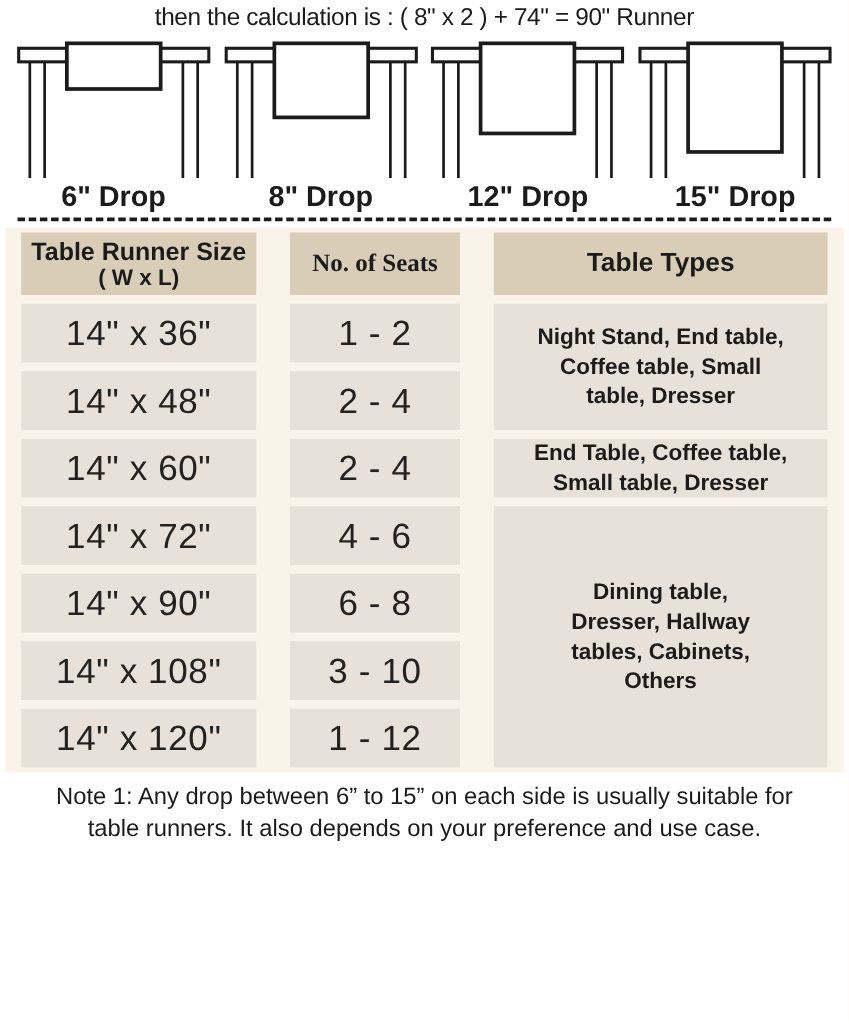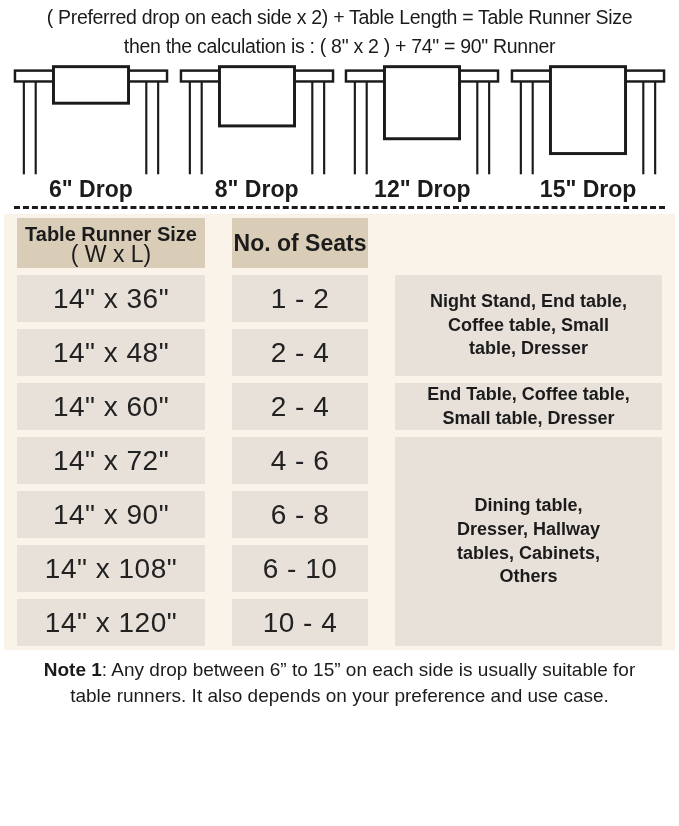--- a/index.html
+++ b/index.html
@@ -39,46 +39,45 @@
     grid-template-rows:50px repeat(7,47px);
     column-gap:27px;row-gap:7px;
     margin-left:3px;margin-right:3px;
   }
   .hcell{
     background:var(--header-bg,#d9cdb8);
     display:flex;flex-direction:column;align-items:center;justify-content:center;
     font-weight:700;text-align:center;
   }
   .hcell .h-main{font-size:20px;line-height:22px;}
-  .hcell .h-sub{font-size:23px;font-weight:400;line-height:19px;}
-  .hcell.seats{font-size:23px;}
+  .hcell .h-sub{font-size:18px;font-weight:700;line-height:19px;}
+  .hcell.seats{font-size:20px;font-family:Liberation Serif, serif;}
   .hcell.types{font-size:21px;}
   .cell{
     background:var(--cell-bg,#e7e1da);
     display:flex;align-items:center;justify-content:center;
     font-size:28px;letter-spacing:0.5px;color:#222;
   }
   .typecell{
     background:var(--cell-bg,#e7e1da);
     display:flex;align-items:center;justify-content:center;
     text-align:center;font-weight:700;font-size:18px;line-height:1.32;
     white-space:pre-line;padding:0 4px;
   }
 
   
   .notes{margin-top:7px;text-align:center;font-size:19px;line-height:26px;}
   .note{margin:0;white-space:pre-line;}
-  .note b{font-weight:700;}
+  .note b{font-weight:400;}
 </style>
 </head>
 <body>
 
 <div class="page">
 
-  <div class="sub first">( Preferred drop on each side x 2) + Table Length = Table Runner Size</div>
   <div class="sub">then the calculation is : ( 8" x 2 ) + 74" = 90" Runner</div>
 
   <div class="diagrams">
 
     <div class="diagram">
       <svg viewBox="0 0 160 112">
         <line x1="12" y1="18" x2="12" y2="112" stroke="#1b1b1b" stroke-width="2.2"></line>
         <line x1="24" y1="18" x2="24" y2="112" stroke="#1b1b1b" stroke-width="2.2"></line>
         <line x1="136" y1="18" x2="136" y2="112" stroke="#1b1b1b" stroke-width="2.2"></line>
         <line x1="148" y1="18" x2="148" y2="112" stroke="#1b1b1b" stroke-width="2.2"></line>
@@ -129,36 +128,37 @@
   <div class="separator"></div>
 
   <div class="panel">
     <div class="grid">
 
       <div class="hcell" style="grid-column:1;grid-row:1;">
         <div class="h-main">Table Runner Size</div>
         <div class="h-sub">( W x L)</div>
       </div>
       <div class="hcell seats" style="grid-column:2;grid-row:1;">No. of Seats</div>
+      <div class="hcell types" style="grid-column:3;grid-row:1;">Table Types</div>
 
       <div class="cell" style="grid-column:1;grid-row:2;">14" x 36"</div>
       <div class="cell" style="grid-column:1;grid-row:3;">14" x 48"</div>
       <div class="cell" style="grid-column:1;grid-row:4;">14" x 60"</div>
       <div class="cell" style="grid-column:1;grid-row:5;">14" x 72"</div>
       <div class="cell" style="grid-column:1;grid-row:6;">14" x 90"</div>
       <div class="cell" style="grid-column:1;grid-row:7;">14" x 108"</div>
       <div class="cell" style="grid-column:1;grid-row:8;">14" x 120"</div>
 
       <div class="cell" style="grid-column:2;grid-row:2;">1 - 2</div>
       <div class="cell" style="grid-column:2;grid-row:3;">2 - 4</div>
       <div class="cell" style="grid-column:2;grid-row:4;">2 - 4</div>
       <div class="cell" style="grid-column:2;grid-row:5;">4 - 6</div>
       <div class="cell" style="grid-column:2;grid-row:6;text-align:right;">6 - 8</div>
-      <div class="cell" style="grid-column:2;grid-row:7;">6 - 10</div>
-      <div class="cell" style="grid-column:2;grid-row:8;">10 - 4</div>
+      <div class="cell" style="grid-column:2;grid-row:7;">3 - 10</div>
+      <div class="cell" style="grid-column:2;grid-row:8;">1 - 12</div>
 
       <div class="typecell" style="grid-column:3;grid-row:2 / span 2;">Night Stand, End table,
 Coffee table, Small
 table, Dresser</div>
       <div class="typecell" style="grid-column:3;grid-row:4;">End Table, Coffee table,
 Small table, Dresser</div>
       <div class="typecell" style="grid-column:3;grid-row:5 / span 4;">Dining table,
 Dresser, Hallway
 tables, Cabinets,
 Others</div>

